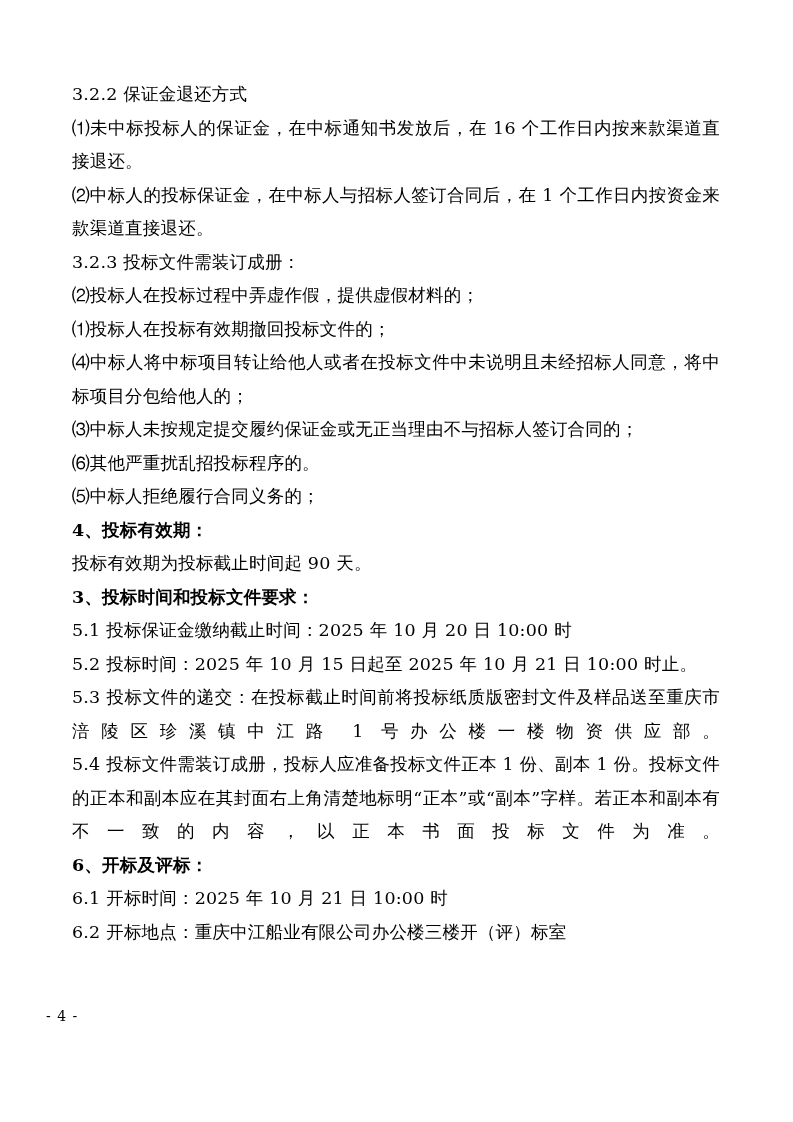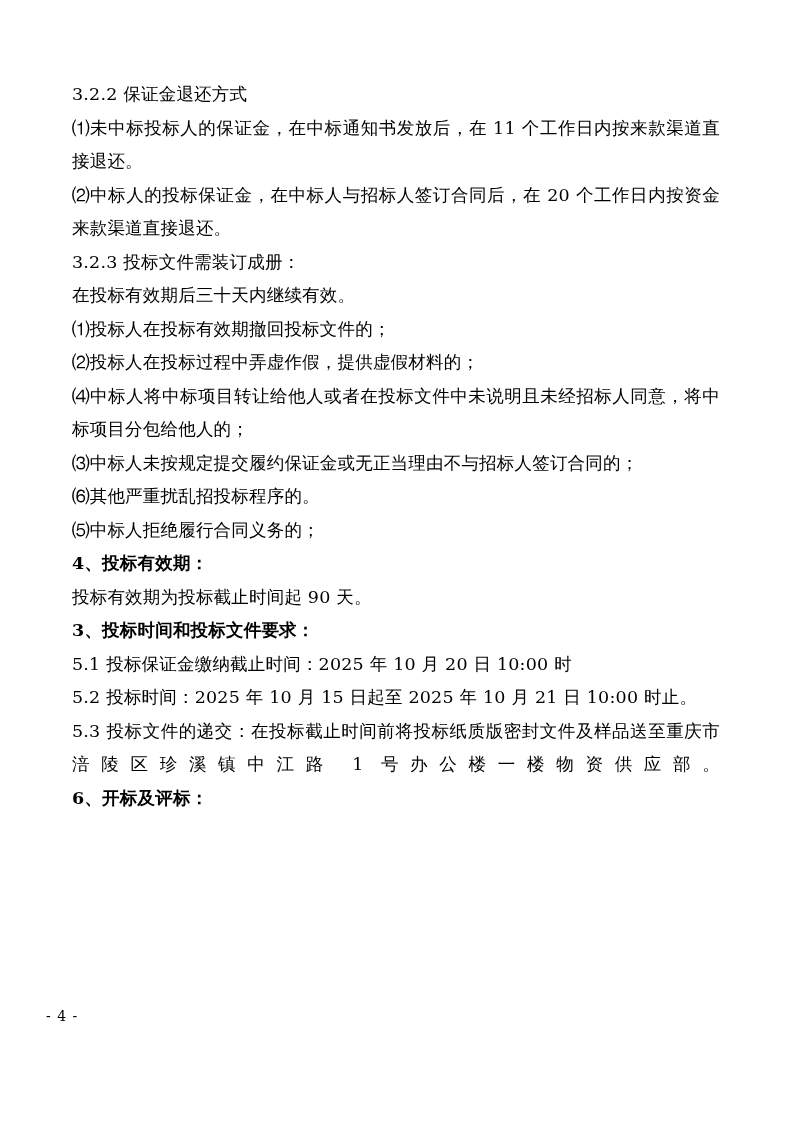--- a/index.html
+++ b/index.html
@@ -53,32 +53,34 @@
     letter-spacing: 1px;
     font-family: "DejaVu Serif", "Liberation Serif", serif;
   }
 </style>
 </head>
 <body>
 
 <div class="page">
   <div class="doc-body">
     <p class="line">3.2.2  保证金退还方式</p>
-    <p class="line">⑴未中标投标人的保证金，在中标通知书发放后，在 11 个工作日内按来款渠道直接退还。</p>
-    <p class="line">⑵中标人的投标保证金，在中标人与招标人签订合同后，在 20 个工作日内按资金来款渠道直接退还。</p>
+    <p class="line">⑴未中标投标人的保证金，在中标通知书发放后，在 16 个工作日内按来款渠道直接退还。</p>
+    <p class="line">⑵中标人的投标保证金，在中标人与招标人签订合同后，在 1 个工作日内按资金来款渠道直接退还。</p>
     <p class="line">3.2.3  投标文件需装订成册：</p>
-    <p class="line">在投标有效期后三十天内继续有效。</p>
+    <p class="line">⑵投标人在投标过程中弄虚作假，提供虚假材料的；</p>
     <p class="line">⑴投标人在投标有效期撤回投标文件的；</p>
-    <p class="line">⑵投标人在投标过程中弄虚作假，提供虚假材料的；</p>
     <p class="line">⑷中标人将中标项目转让给他人或者在投标文件中未说明且未经招标人同意，将中标项目分包给他人的；</p>
     <p class="line">⑶中标人未按规定提交履约保证金或无正当理由不与招标人签订合同的；</p>
     <p class="line">⑹其他严重扰乱招投标程序的。</p>
     <p class="line">⑸中标人拒绝履行合同义务的；</p>
     <p class="line bold">4、投标有效期：</p>
     <p class="line">投标有效期为投标截止时间起 90 天。</p>
     <p class="line bold">3、投标时间和投标文件要求：</p>
     <p class="line">5.1  投标保证金缴纳截止时间：2025 年 10 月 20 日 10:00 时</p>
     <p class="line">5.2  投标时间：2025 年 10 月 15 日起至 2025 年 10 月 21 日 10:00 时止。</p>
     <p class="line just">5.3  投标文件的递交：在投标截止时间前将投标纸质版密封文件及样品送至重庆市涪陵区珍溪镇中江路 1 号办公楼一楼物资供应部。</p>
+    <p class="line just">5.4  投标文件需装订成册，投标人应准备投标文件正本 1 份、副本 1 份。投标文件的正本和副本应在其封面右上角清楚地标明“正本”或“副本”字样。若正本和副本有不一致的内容，以正本书面投标文件为准。</p>
     <p class="line bold">6、开标及评标：</p>
+    <p class="line">6.1  开标时间：2025 年 10 月 21 日 10:00 时</p>
+    <p class="line">6.2  开标地点：重庆中江船业有限公司办公楼三楼开（评）标室</p>
   </div>
   <div class="footer">- 4 -</div>
 </div>
 
 </body></html>

